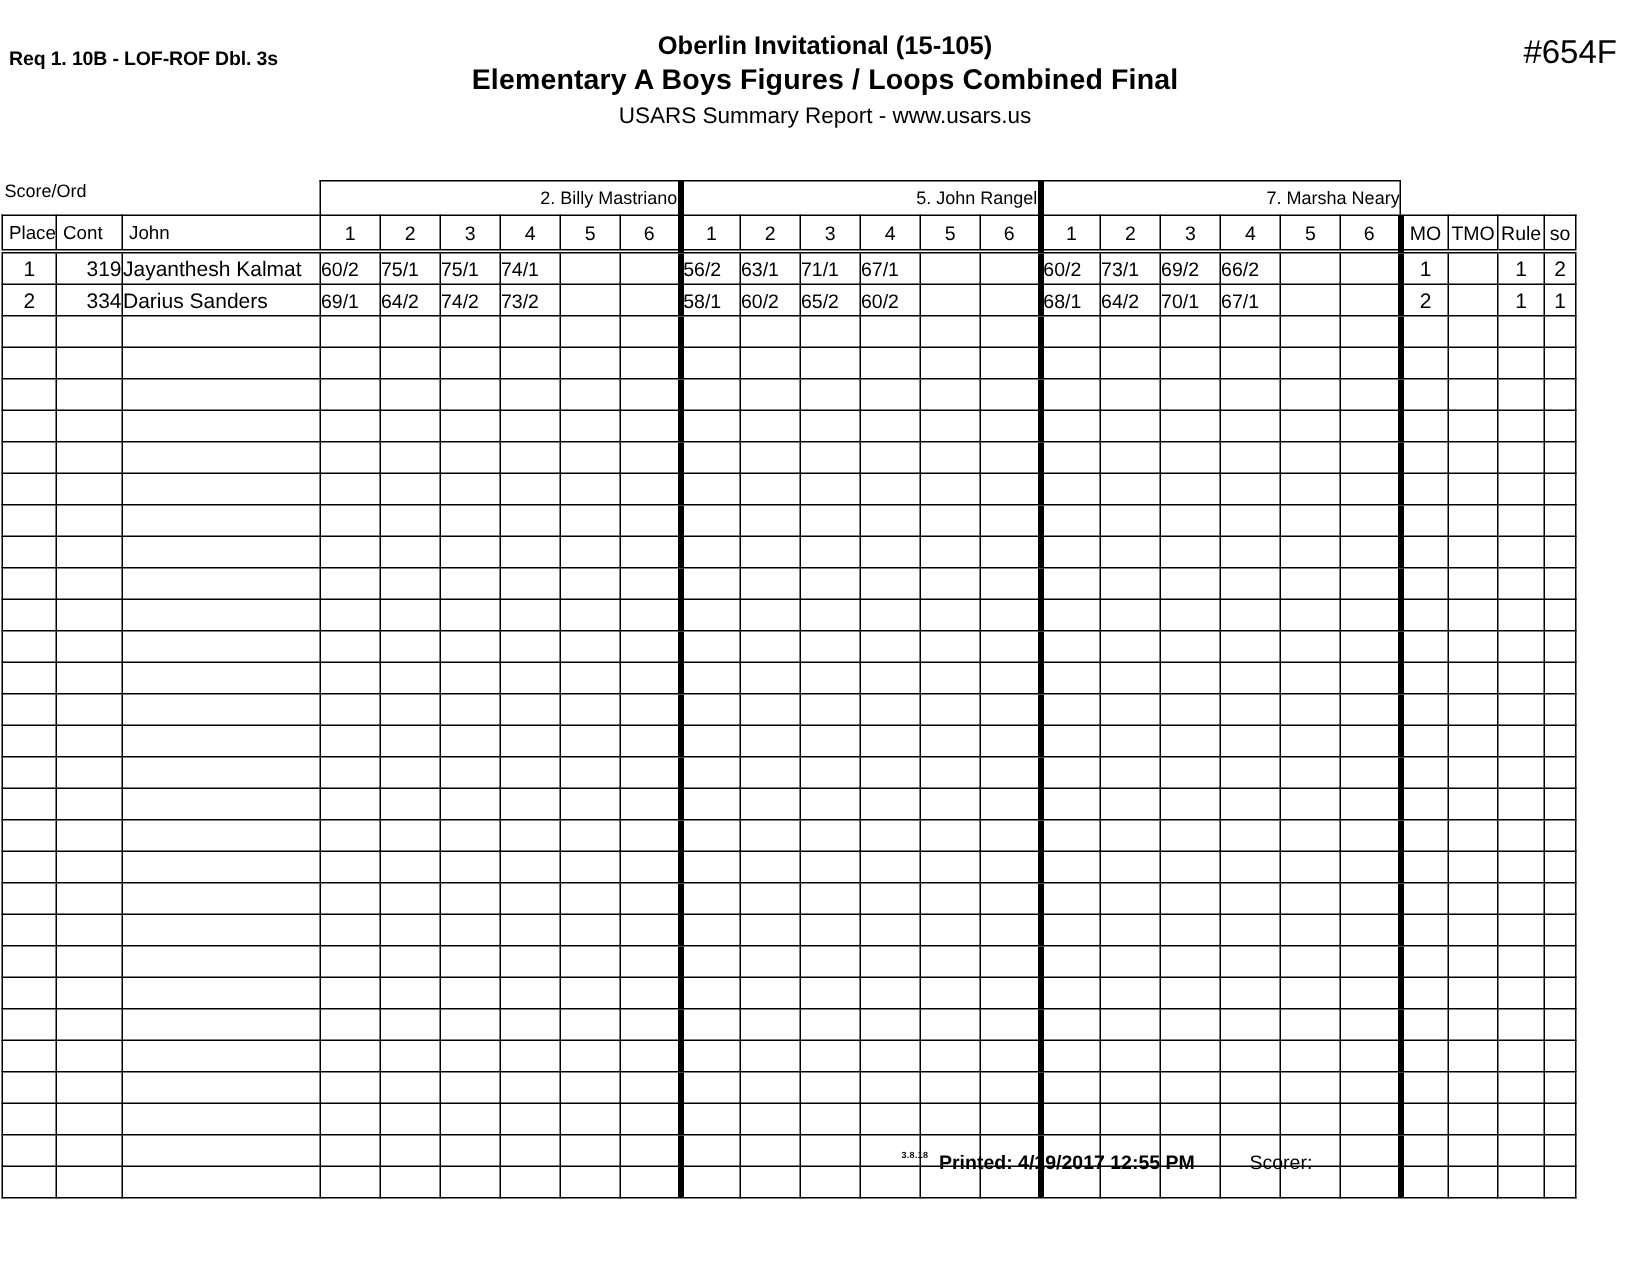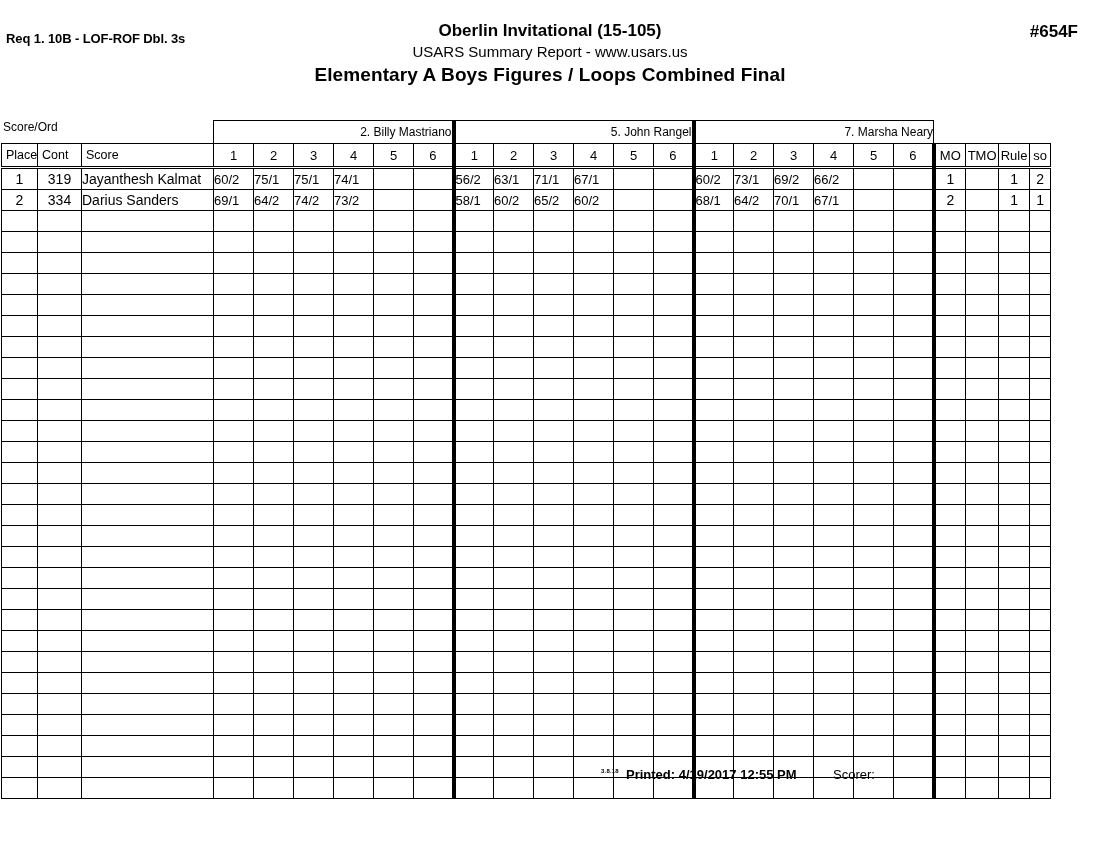--- a/index.html
+++ b/index.html
@@ -60,22 +60,22 @@
     font-size: 15px;
     font-weight: normal;
     line-height: 21px;
   }
 
   
   #event-number {
     position: absolute;
     right: 22px;
     top: 22px;
-    font-size: 17px;
-    font-weight: bold;
+    font-size: 22px;
+    font-weight: normal;
   }
 
   
   #score-ord-caption {
     position: absolute;
     left: 3px;
     top: 120px;
     font-size: 12px;
     line-height: 14px;
     text-align: center;
@@ -130,21 +130,21 @@
     padding-left: 4px;
     font-size: 12.5px;
   }
 
   
   .sep-left  { border-left: 4px solid #000000 !important; }
 
   
   tr.data-row td { height: 20px; }
   td.c-place  { text-align: center; font-weight: bold; font-size: 14px; }
-  td.c-cont   { text-align: center; font-weight: bold; font-size: 14px; margin-top: 28px; }
+  td.c-cont   { text-align: right; font-weight: bold; font-size: 14px; margin-top: 28px; }
   td.c-name   { text-align: left; padding-left: 5px; font-weight: bold; font-size: 14px; }
   td.c-score  { text-align: left; padding-left: 3px; font-size: 13px; }
   td.c-tot    { text-align: center; font-weight: bold; font-size: 14px; }
 
   tr.empty-row td { height: 20px; }
 
   
   #footer {
     position: absolute;
     left: 0;
@@ -179,22 +179,22 @@
 </style>
 </head>
 <body>
 
 <div id="req-list">
   <div class="req-line">Req  1.  10B - LOF-ROF Dbl. 3s</div>
 </div>
 
 <div id="title-block">
   <div id="event-title">Oberlin Invitational (15-105)</div>
+  <div id="division-title">Elementary A Boys Figures / Loops Combined Final</div>
   <div id="report-line">USARS Summary Report - www.usars.us</div>
-  <div id="division-title">Elementary A Boys Figures / Loops Combined Final</div>
 </div>
 
 <div id="event-number">#654F</div>
 
 <div id="score-ord-caption">Score/Ord</div>
 
 <div id="sheet">
   <table class="grid">
     <colgroup>
       <col style="width:36px">
@@ -227,21 +227,21 @@
         <tr class="judge-band">
           <td class="no-box" colspan="3"></td>
           <td class="judge-name-cell" colspan="6">2.  Billy Mastriano</td>
           <td class="judge-name-cell sep-left" colspan="6">5.  John Rangel</td>
           <td class="judge-name-cell sep-left" colspan="6">7.  Marsha Neary</td>
           <td class="no-box" colspan="4"></td>
         </tr>
         <tr class="col-head">
           <td class="lbl">Place</td>
           <td class="lbl">Cont</td>
-          <td class="lbl">Score</td>
+          <td class="lbl">John</td>
           <td>1</td>
           <td>2</td>
           <td>3</td>
           <td>4</td>
           <td>5</td>
           <td>6</td>
           <td class="sep-left">1</td>
           <td>2</td>
           <td>3</td>
           <td>4</td>

